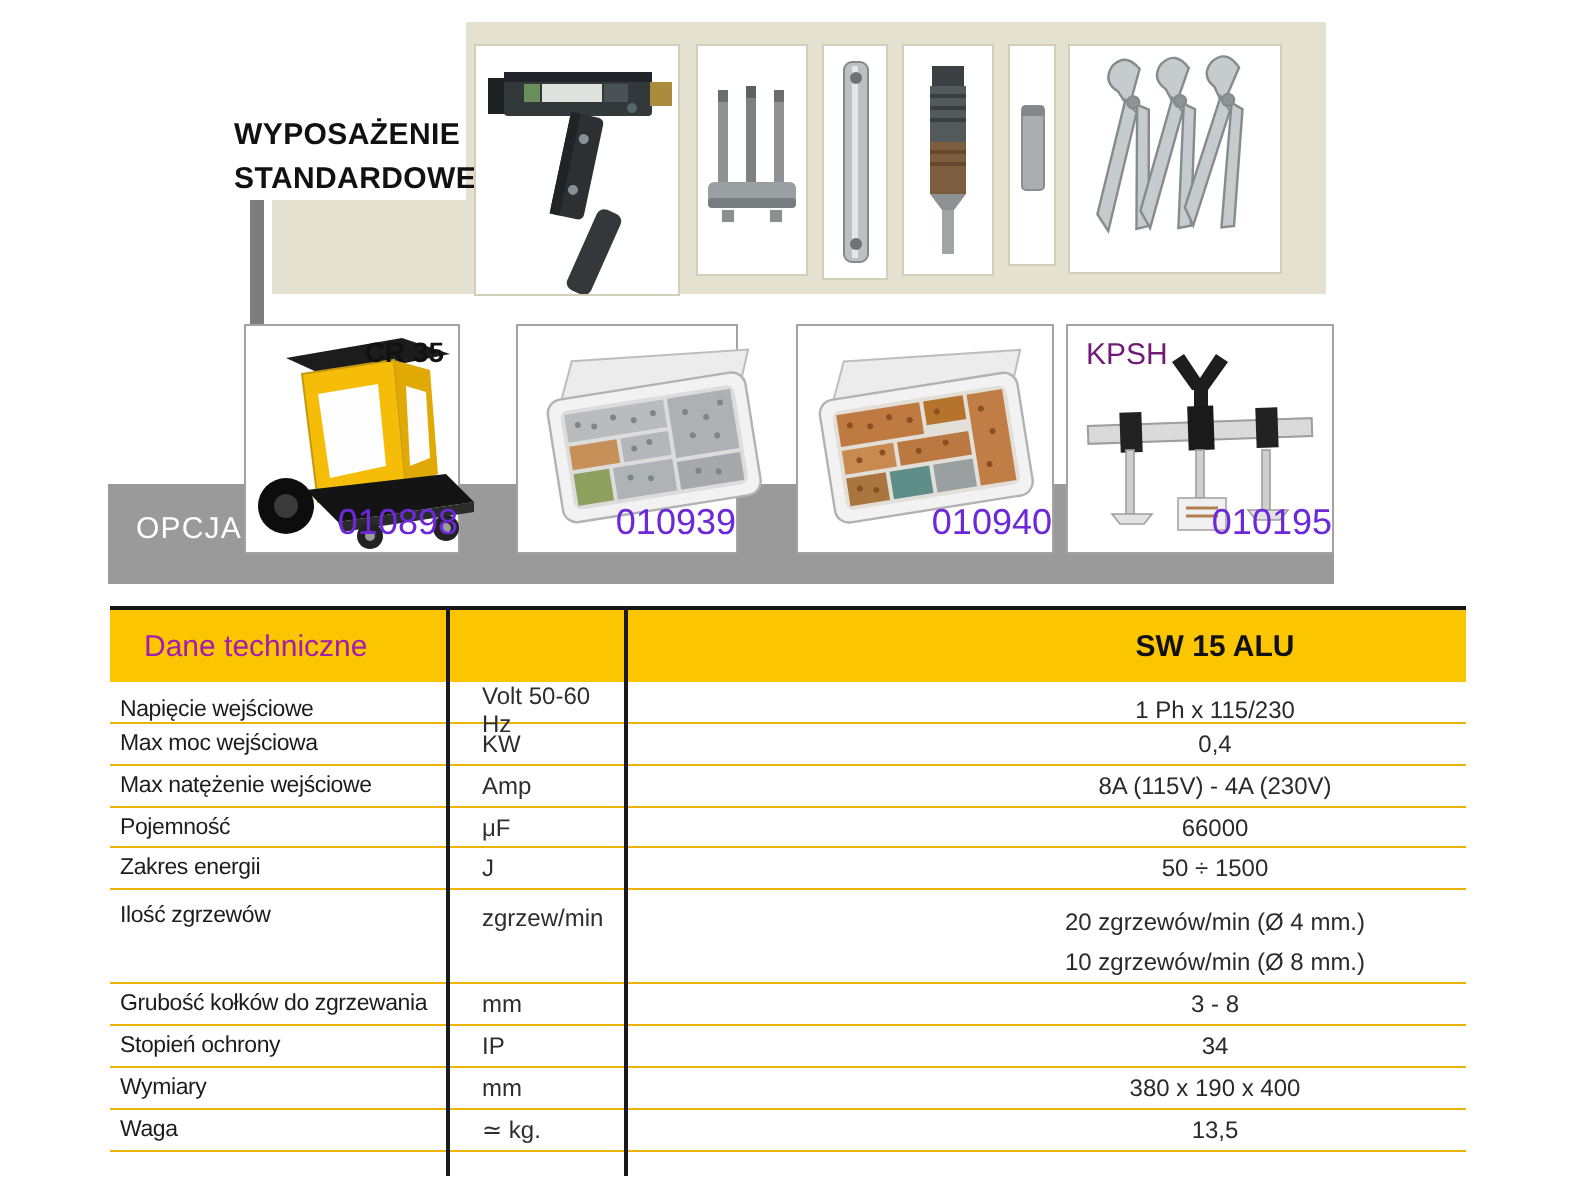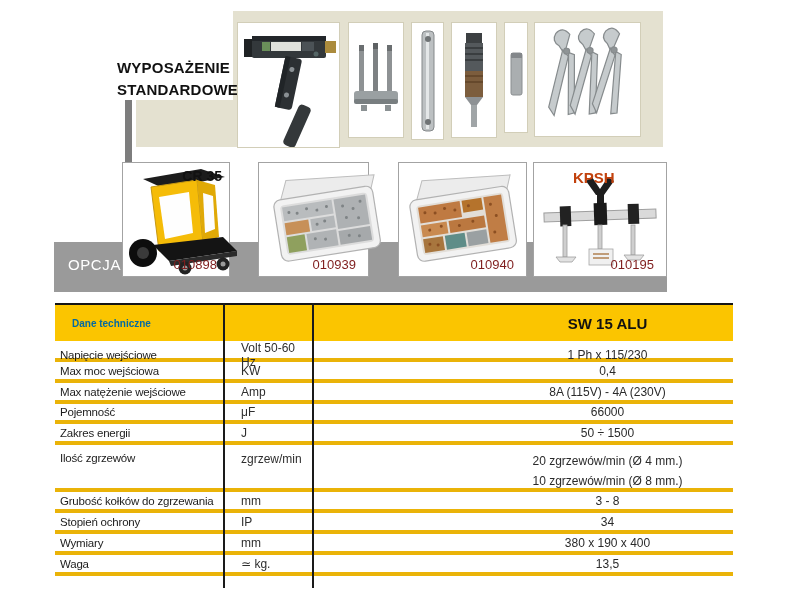--- a/index.html
+++ b/index.html
@@ -25,33 +25,33 @@
   .opt-bar{position:absolute;left:54px;top:242px;width:613px;height:50px;background:#9a9a9a;z-index:0;}
   .opt-label{position:absolute;left:68px;top:256px;color:#fff;font-weight:normal;font-size:15px;
              letter-spacing:.6px;z-index:2;}
   .opt-box{position:absolute;top:162px;height:115px;background:#fff;border:1px solid #a3a3a3;
            box-sizing:border-box;z-index:1;}
   .opt-b1{left:122px;width:108px;}
   .opt-b2{left:258px;width:111px;}
   .opt-b3{left:398px;width:129px;}
   .opt-b4{left:533px;width:134px;}
   .prod-name-tr{position:absolute;top:5px;right:7px;font-weight:bold;font-size:14px;color:#111;}
-  .prod-name-tl{position:absolute;top:6px;left:9px;font-weight:bold;font-size:15px;color:#c2410c;margin-left:30px;}
-  .prod-code{position:absolute;bottom:4px;right:12px;font-size:13px;color:#7f1d1d;}
+  .prod-name-tl{position:absolute;top:6px;left:9px;font-weight:normal;font-size:15px;color:#701a75;}
+  .prod-code{position:absolute;bottom:4px;right:0;font-size:18px;color:#6d28d9;}
   .opt-box svg{position:absolute;left:0;top:0;}
 
   
   .ttable{position:absolute;left:55px;top:303px;width:678px;}
   .t-topborder{height:2px;background:#151515;}
   .t-header{height:36px;background:#fbc500;position:relative;display:grid;
             grid-template-columns:168px 89px 1fr;align-items:center;}
-  .t-title{padding-left:17px;font-size:10px;font-weight:bold;color:#0369a1;}
+  .t-title{padding-left:17px;font-size:15px;font-weight:normal;color:#a21caf;}
   .t-model{grid-column:3;padding-left:170px;text-align:center;font-size:15px;font-weight:bold;color:#111;}
   .t-row{display:grid;grid-template-columns:168px 89px 1fr;align-items:center;
-         border-bottom:4px solid #eab308;box-sizing:border-box;}
+         border-bottom:1px solid #eab308;box-sizing:border-box;}
   .t-row:last-child{border-bottom:none;}
   .t-label{padding-left:5px;font-size:11.5px;letter-spacing:-.2px;color:#1c1c1c;}
   .t-unit{padding-left:18px;font-size:12px;color:#2e2e2e;}
   .t-value{padding-left:170px;text-align:center;font-size:12px;color:#2a2a2a;}
   .row-tall{align-items:start;}
   .row-tall .t-label,.row-tall .t-unit{padding-top:7px;}
   .row-tall .t-value{padding-top:6px;line-height:20px;}
   .vsep1,.vsep2{position:absolute;top:0;width:2px;height:285px;background:#1a1a1a;}
   .vsep1{left:168px;} .vsep2{left:257px;}
 </style>

